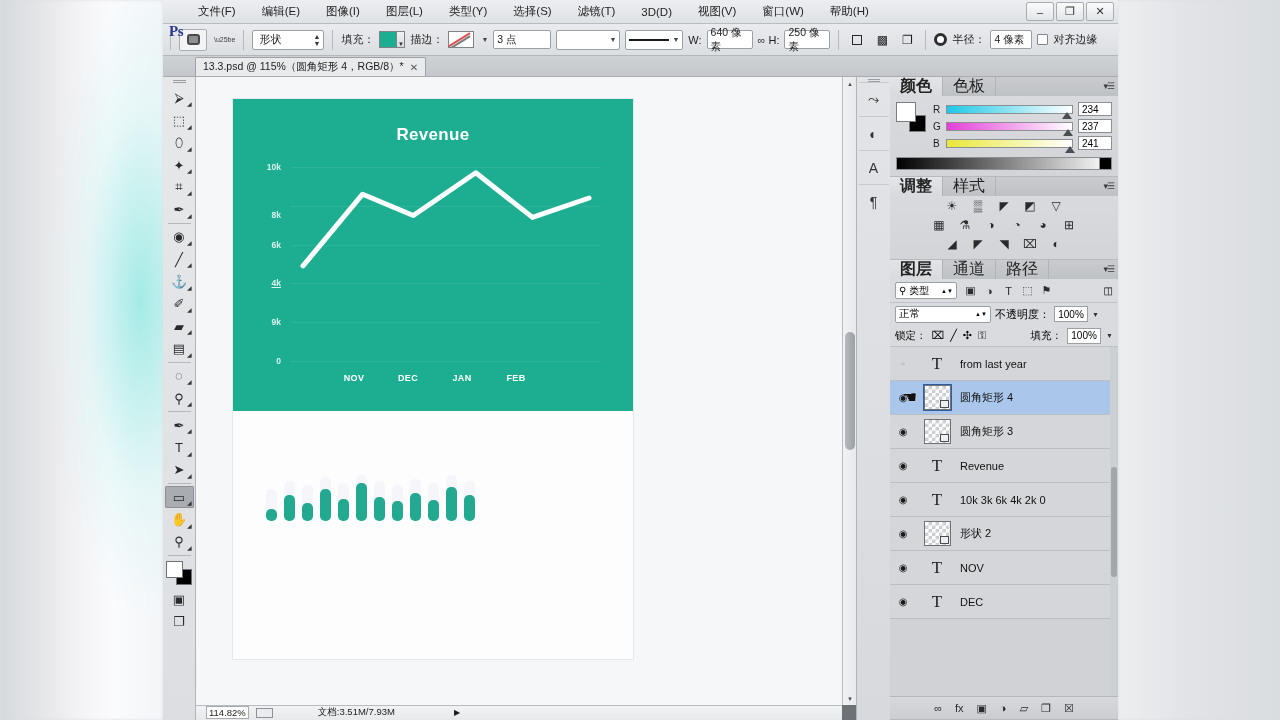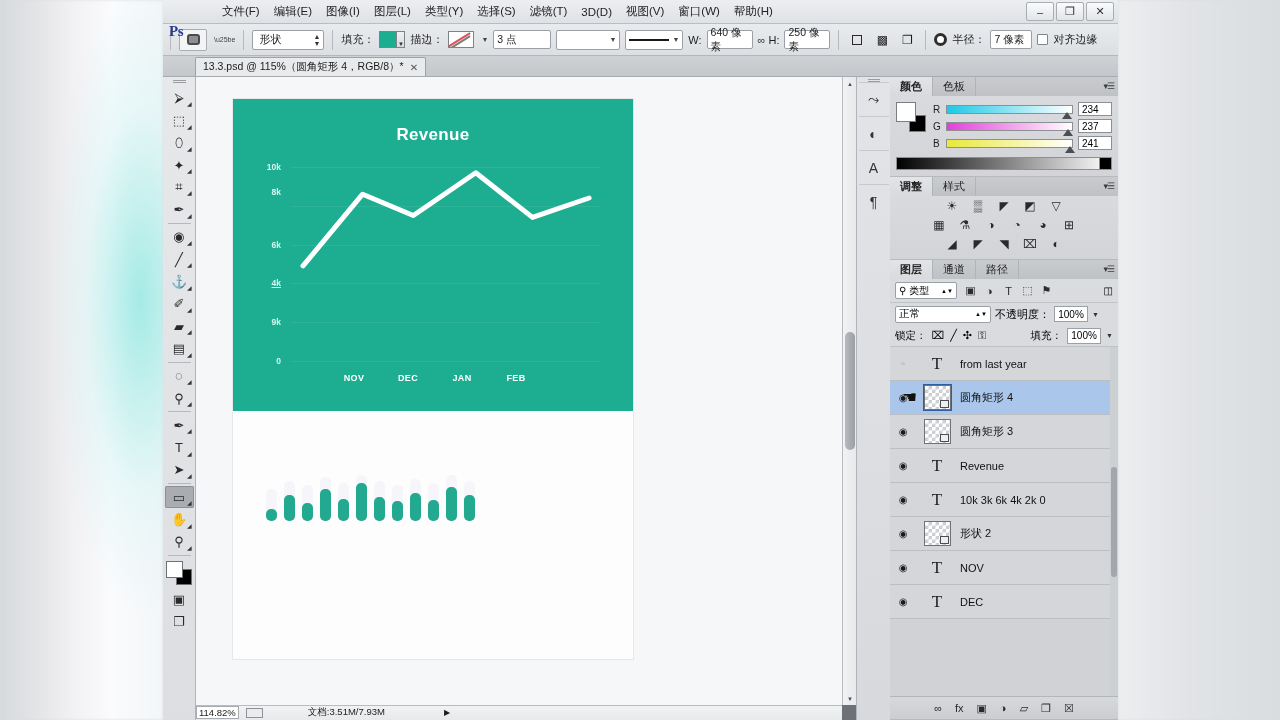--- a/index.html
+++ b/index.html
@@ -34,21 +34,21 @@
   
   .titlebar {
     height: 24px; background: linear-gradient(#eceef1, #dfe2e5);
     border-bottom: 1px solid #b9bcc0;
     display: flex; align-items: center; position: relative;
   }
   .ps-logo {
     font-family: "Liberation Serif", serif; font-weight: bold; font-size: 15px;
     color: #2b3a8f; padding: 0 8px 0 6px; letter-spacing: -.5px; margin-top: 40px;
   }
-  .menu { display: flex; align-items: center; gap: 0px; margin-left: 24px; }
+  .menu { display: flex; align-items: center; gap: 12px; }
   .menu-item {
     font-size: 11.5px; color: #232323; padding: 3px 7px; white-space: nowrap;
     cursor: default;
   }
   .win-ctrls { position: absolute; right: 4px; top: 2px; display: flex; gap: 2px; }
   .wbtn {
     width: 28px; height: 19px; border: 1px solid #a9adb2; background: linear-gradient(#fafbfc,#e2e5e8);
     display: flex; align-items: center; justify-content: center; font-size: 11px; color: #333;
     border-radius: 2px;
   }
@@ -178,21 +178,21 @@
   }
   .vthumb { position: absolute; left: 2px; width: 10px; background: linear-gradient(90deg,#b6b9bd,#9c9fa3); border-radius: 5px; }
   .sarrow { position: absolute; left: 0; width: 14px; height: 13px; display: flex; align-items: center; justify-content: center; font-size: 6px; color: #4a4d51; }
   .hscroll {
     position: absolute; left: 0; right: 14px; bottom: 0; height: 15px;
     background: linear-gradient(#f1f2f4,#e7e9eb); border-top: 1px solid #b8bbbf;
     display: flex; align-items: center;
   }
   .statusbar {
     position: absolute; left: 0; bottom: 0; height: 15px; display: flex; align-items: center;
-    font-size: 9.5px; color: #1c1c1c; gap: 7px; padding-left: 0; z-index: 3;
+    font-size: 9.5px; color: #1c1c1c; gap: 7px; padding-left: 10px; z-index: 3;
   }
   .zoombox { border: 1px solid #a8abaf; background: #fff; padding: 0 2px; font-size: 9.5px; }
   .proxy-ico { width: 17px; height: 10px; border: 1px solid #8e9195; background: #e9ebee; }
 
   
   .dockstrip {
     width: 34px; background: linear-gradient(#e2e4e7,#d7d9dc); border-left: 1px solid #b0b3b7;
     display: flex; flex-direction: column; align-items: center; padding-top: 2px;
   }
   .dock-ico {
@@ -202,21 +202,21 @@
   .dock-grip { width: 12px; height: 3px; border-top: 1px solid #9a9da1; border-bottom: 1px solid #9a9da1; }
 
   
   .panels { width: 228px; background: #d3d5d8; display: flex; flex-direction: column; }
   .panel { border-bottom: 1px solid #b7babd; background: linear-gradient(#dadcdf,#d2d4d7); }
   .panel-tabs {
     height: 19px; display: flex; align-items: stretch; background: linear-gradient(#c9cbce,#bfc2c5);
     position: relative;
   }
   .ptab {
-    padding: 0 10px; font-size: 11px; color: #242424; display: flex; align-items: center;
+    padding: 0 10px; font-size: 16px; color: #242424; display: flex; align-items: center;
     border-right: 1px solid #b0b3b7;
   }
   .ptab.active { background: linear-gradient(#e2e4e7,#d8dadd); font-weight: bold; }
   .pmenu { position: absolute; right: 4px; top: 4px; font-size: 9px; color: #3a3a3a; letter-spacing: -1px; }
 
   
   .color-body { display: flex; padding: 6px 6px 4px 6px; gap: 7px; }
   .cp-swatches { position: relative; width: 30px; height: 30px; flex: none; }
   .cp-swatches .b { position: absolute; right: 0; bottom: 0; width: 17px; height: 17px; background: #000; border: 1px solid #7a7d81; }
   .cp-swatches .f { position: absolute; left: 0; top: 0; width: 20px; height: 20px; background: #fff; border: 1px solid #7a7d81; }
@@ -382,21 +382,21 @@
       <div class="path-op">
         <span style="font-size:12px">▩</span>
       </div>
       <div class="path-op">
         <span style="font-size:12px">❐</span>
       </div>
       <div class="opt-sep"></div>
       <div class="gear"></div>
       <span class="opt-label">半径：</span>
       <div class="num-input" style="width:42px">
-        <span>7 像素</span>
+        <span>4 像素</span>
       </div>
       <div class="chk"></div>
       <span class="opt-label">对齐边缘</span>
     </div>
 
     <div class="tabstrip">
       <div class="doctab">
         <span>13.3.psd @ 115%（圆角矩形 4，RGB/8）*</span>
         <span class="x">✕</span>
       </div>
@@ -512,21 +512,21 @@
               <div id="gridlines">
                   <div class="grid-line" style="top: 68px;"></div>
                   <div class="grid-line" style="top: 106.8px;"></div>
                   <div class="grid-line" style="top: 145.6px;"></div>
                   <div class="grid-line" style="top: 184.4px;"></div>
                   <div class="grid-line" style="top: 223.2px;"></div>
                   <div class="grid-line" style="top: 262px;"></div>
                 </div>
               <div id="yticks">
                   <div class="ylab" style="top: 63px; left: 24px;">10k</div>
-                  <div class="ylab" style="top: 88px; left: 24px;">8k</div>
+                  <div class="ylab" style="top: 111px; left: 24px;">8k</div>
                   <div class="ylab" style="top: 140.6px; left: 24px;">6k</div>
                   <div class="ylab" style="top: 179.4px; left: 24px; text-decoration: underline;">4k</div>
                   <div class="ylab" style="top: 218.2px; left: 24px;">9k</div>
                   <div class="ylab" style="top: 257px; left: 24px;">0</div>
                 </div>
               <svg id="lineplot" width="400" height="312" style="position:absolute;left:0;top:0">
                   <polyline points="70.0,166.9 129.6,95.2 180.3,116.5 242.8,73.8 299.5,118.4 356.1,99.0" fill="none" stroke="#ffffff" stroke-width="5" stroke-linejoin="round" stroke-linecap="round"></polyline>
                 </svg>
               <div id="xticks">
                   <div class="xlab" style="left: 121px;">NOV</div>

